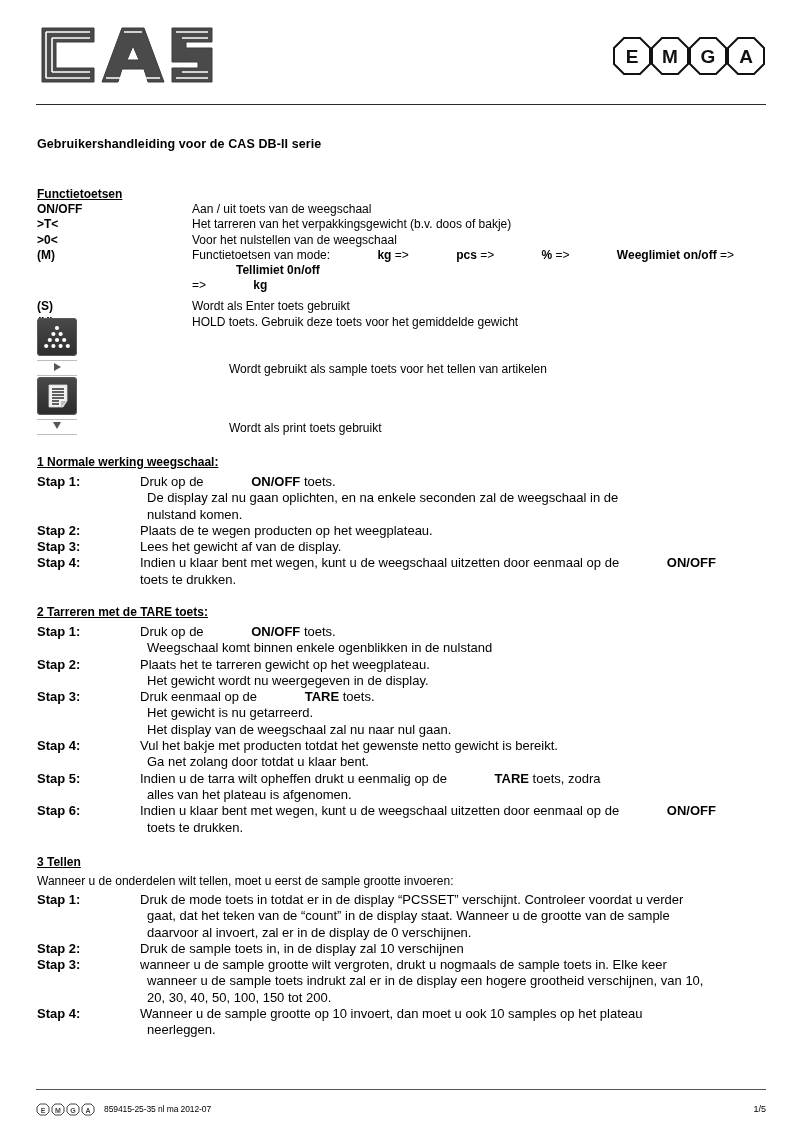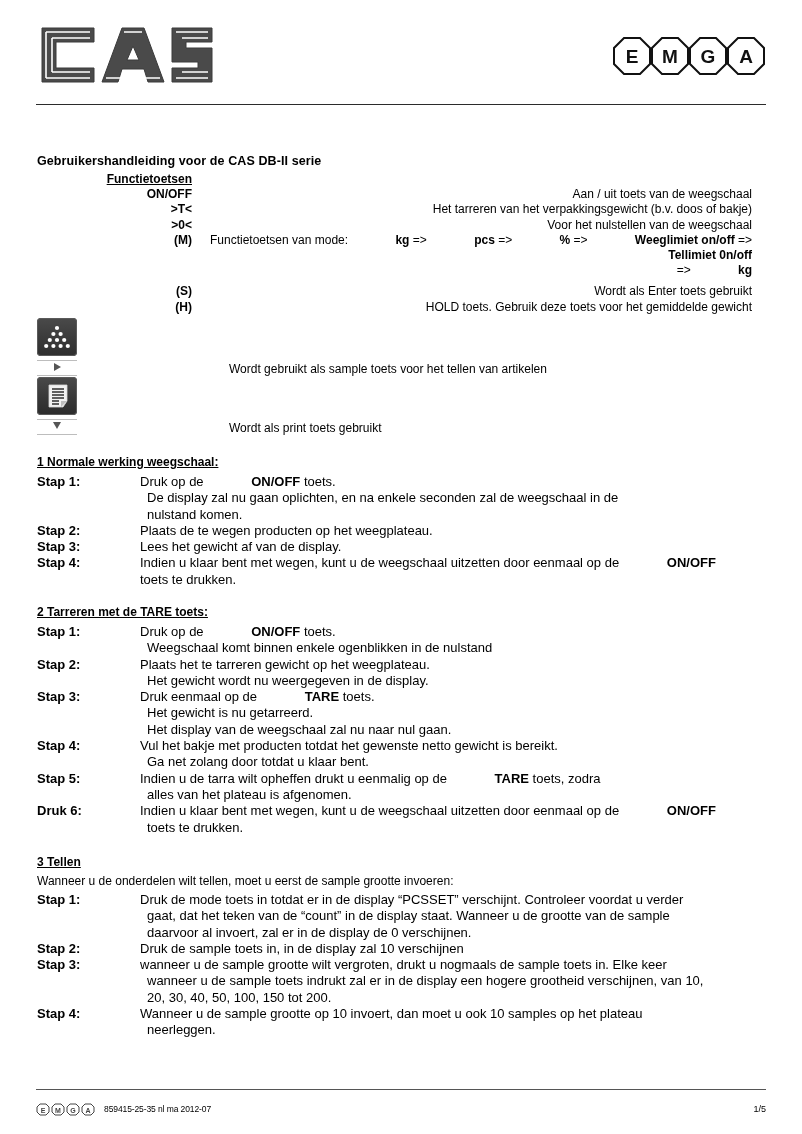--- a/index.html
+++ b/index.html
@@ -51,21 +51,21 @@
     top: 104px;
     width: 730px;
     height: 0;
     border-top: 1.6px solid #2b2b2b;
   }
 
   
   .doc-title {
     position: absolute;
     left: 37px;
-    top: 154px;
+    top: 137px;
     font-size: 12.5px;
     font-weight: bold;
     letter-spacing: 0.1px;
   }
 
   
   .tbl {
     position: absolute;
     left: 37px;
     font-size: 12px;
@@ -82,21 +82,21 @@
   }
   .col-desc {
     flex: 1;
   }
   .uline {
     text-decoration: underline;
   }
   b { font-weight: bold; padding-left: 44px; }
 
   
-  #func-table { top: 172px; width: 730px; text-align: right; }
+  #func-table { top: 187px; width: 730px; }
   #func-table .col-desc { max-width: 560px; }
 
   
   .icon-block {
     position: absolute;
     left: 37px;
     top: 316px;
     width: 730px;
     height: 128px;
   }
@@ -382,21 +382,21 @@
     </div>
     <div class="step-cont ind">Ga net zolang door totdat u klaar bent.</div>
 
     <div class="row">
       <div class="step-label">Stap 5:</div>
       <div class="step-body"><span>Indien u de tarra wilt opheffen drukt u eenmalig op de </span><b>TARE</b><span> toets, zodra</span></div>
     </div>
     <div class="step-cont ind">alles van het plateau is afgenomen.</div>
 
     <div class="row">
-      <div class="step-label">Druk 6:</div>
+      <div class="step-label">Stap 6:</div>
       <div class="step-body"><span>Indien u klaar bent met wegen, kunt u de weegschaal uitzetten door eenmaal op de </span><b>ON/OFF</b></div>
     </div>
     <div class="step-cont ind">toets te drukken.</div>
   </div>
 
   <div class="section-head" style="top:855px;">3 Tellen</div>
   <div class="intro-line" style="top:874px;">Wanneer u de onderdelen wilt tellen, moet u eerst de sample grootte invoeren:</div>
   <div class="steps" style="top:892px;">
 
     <div class="row">

